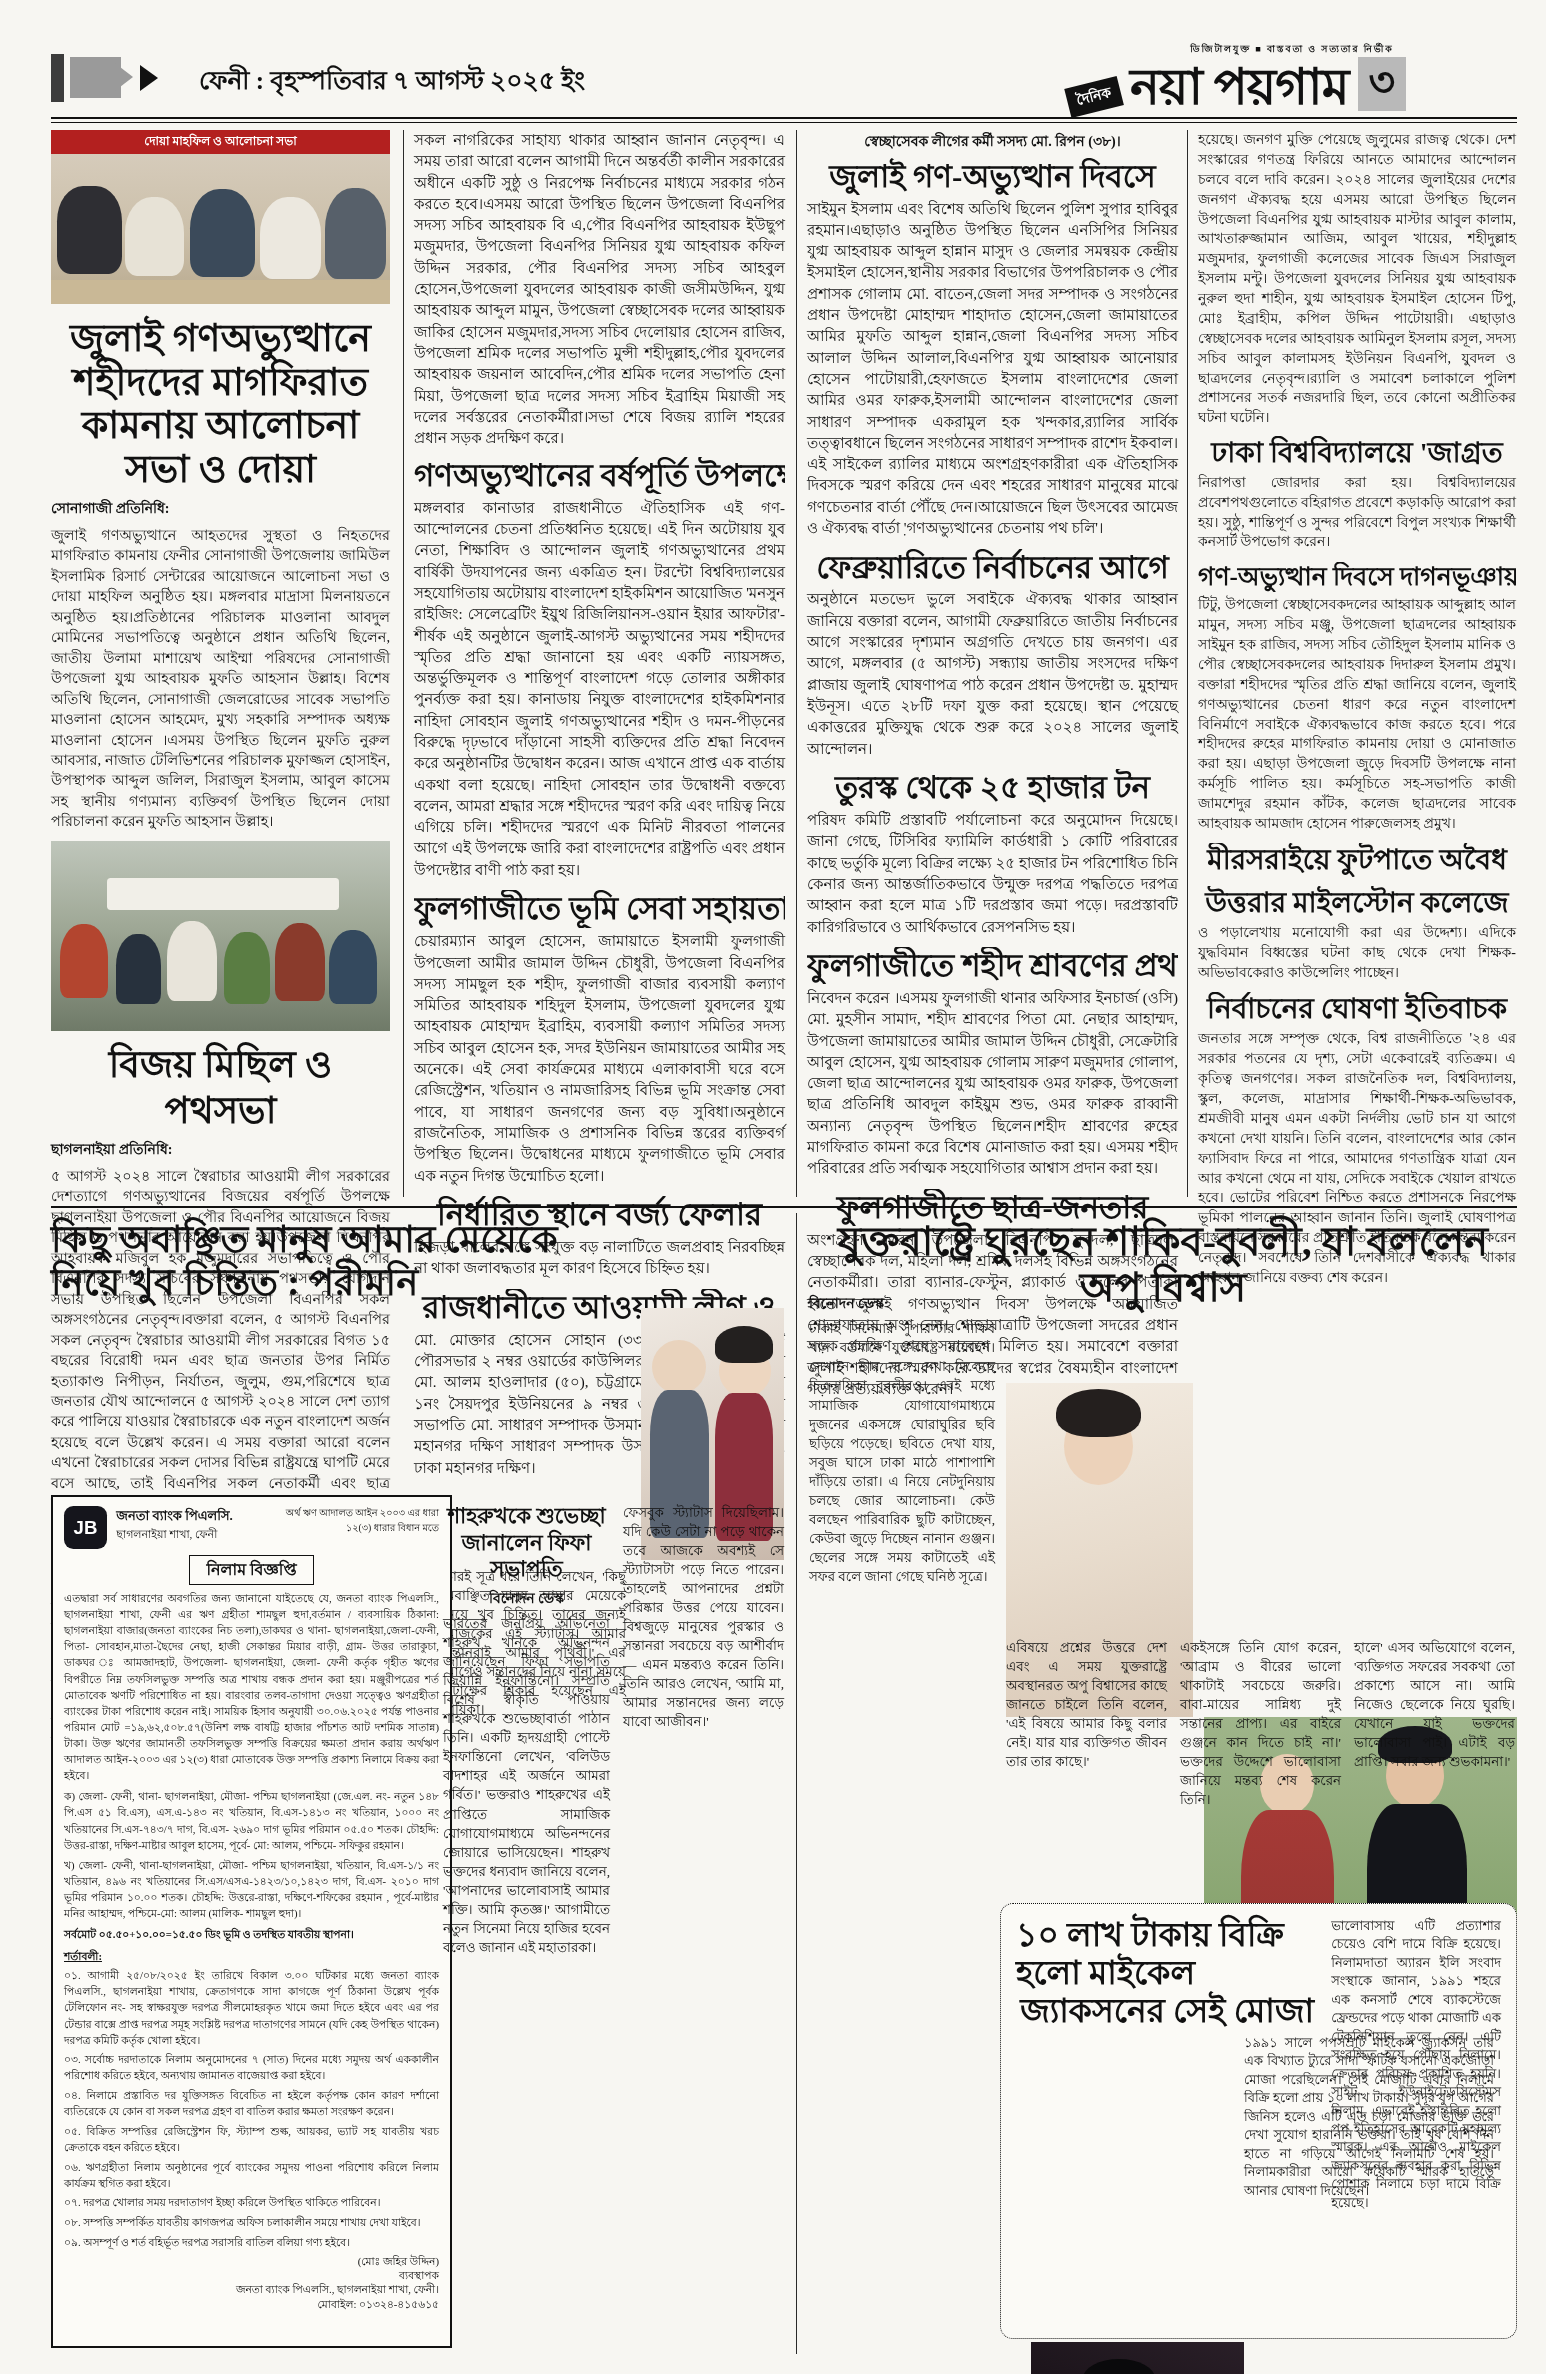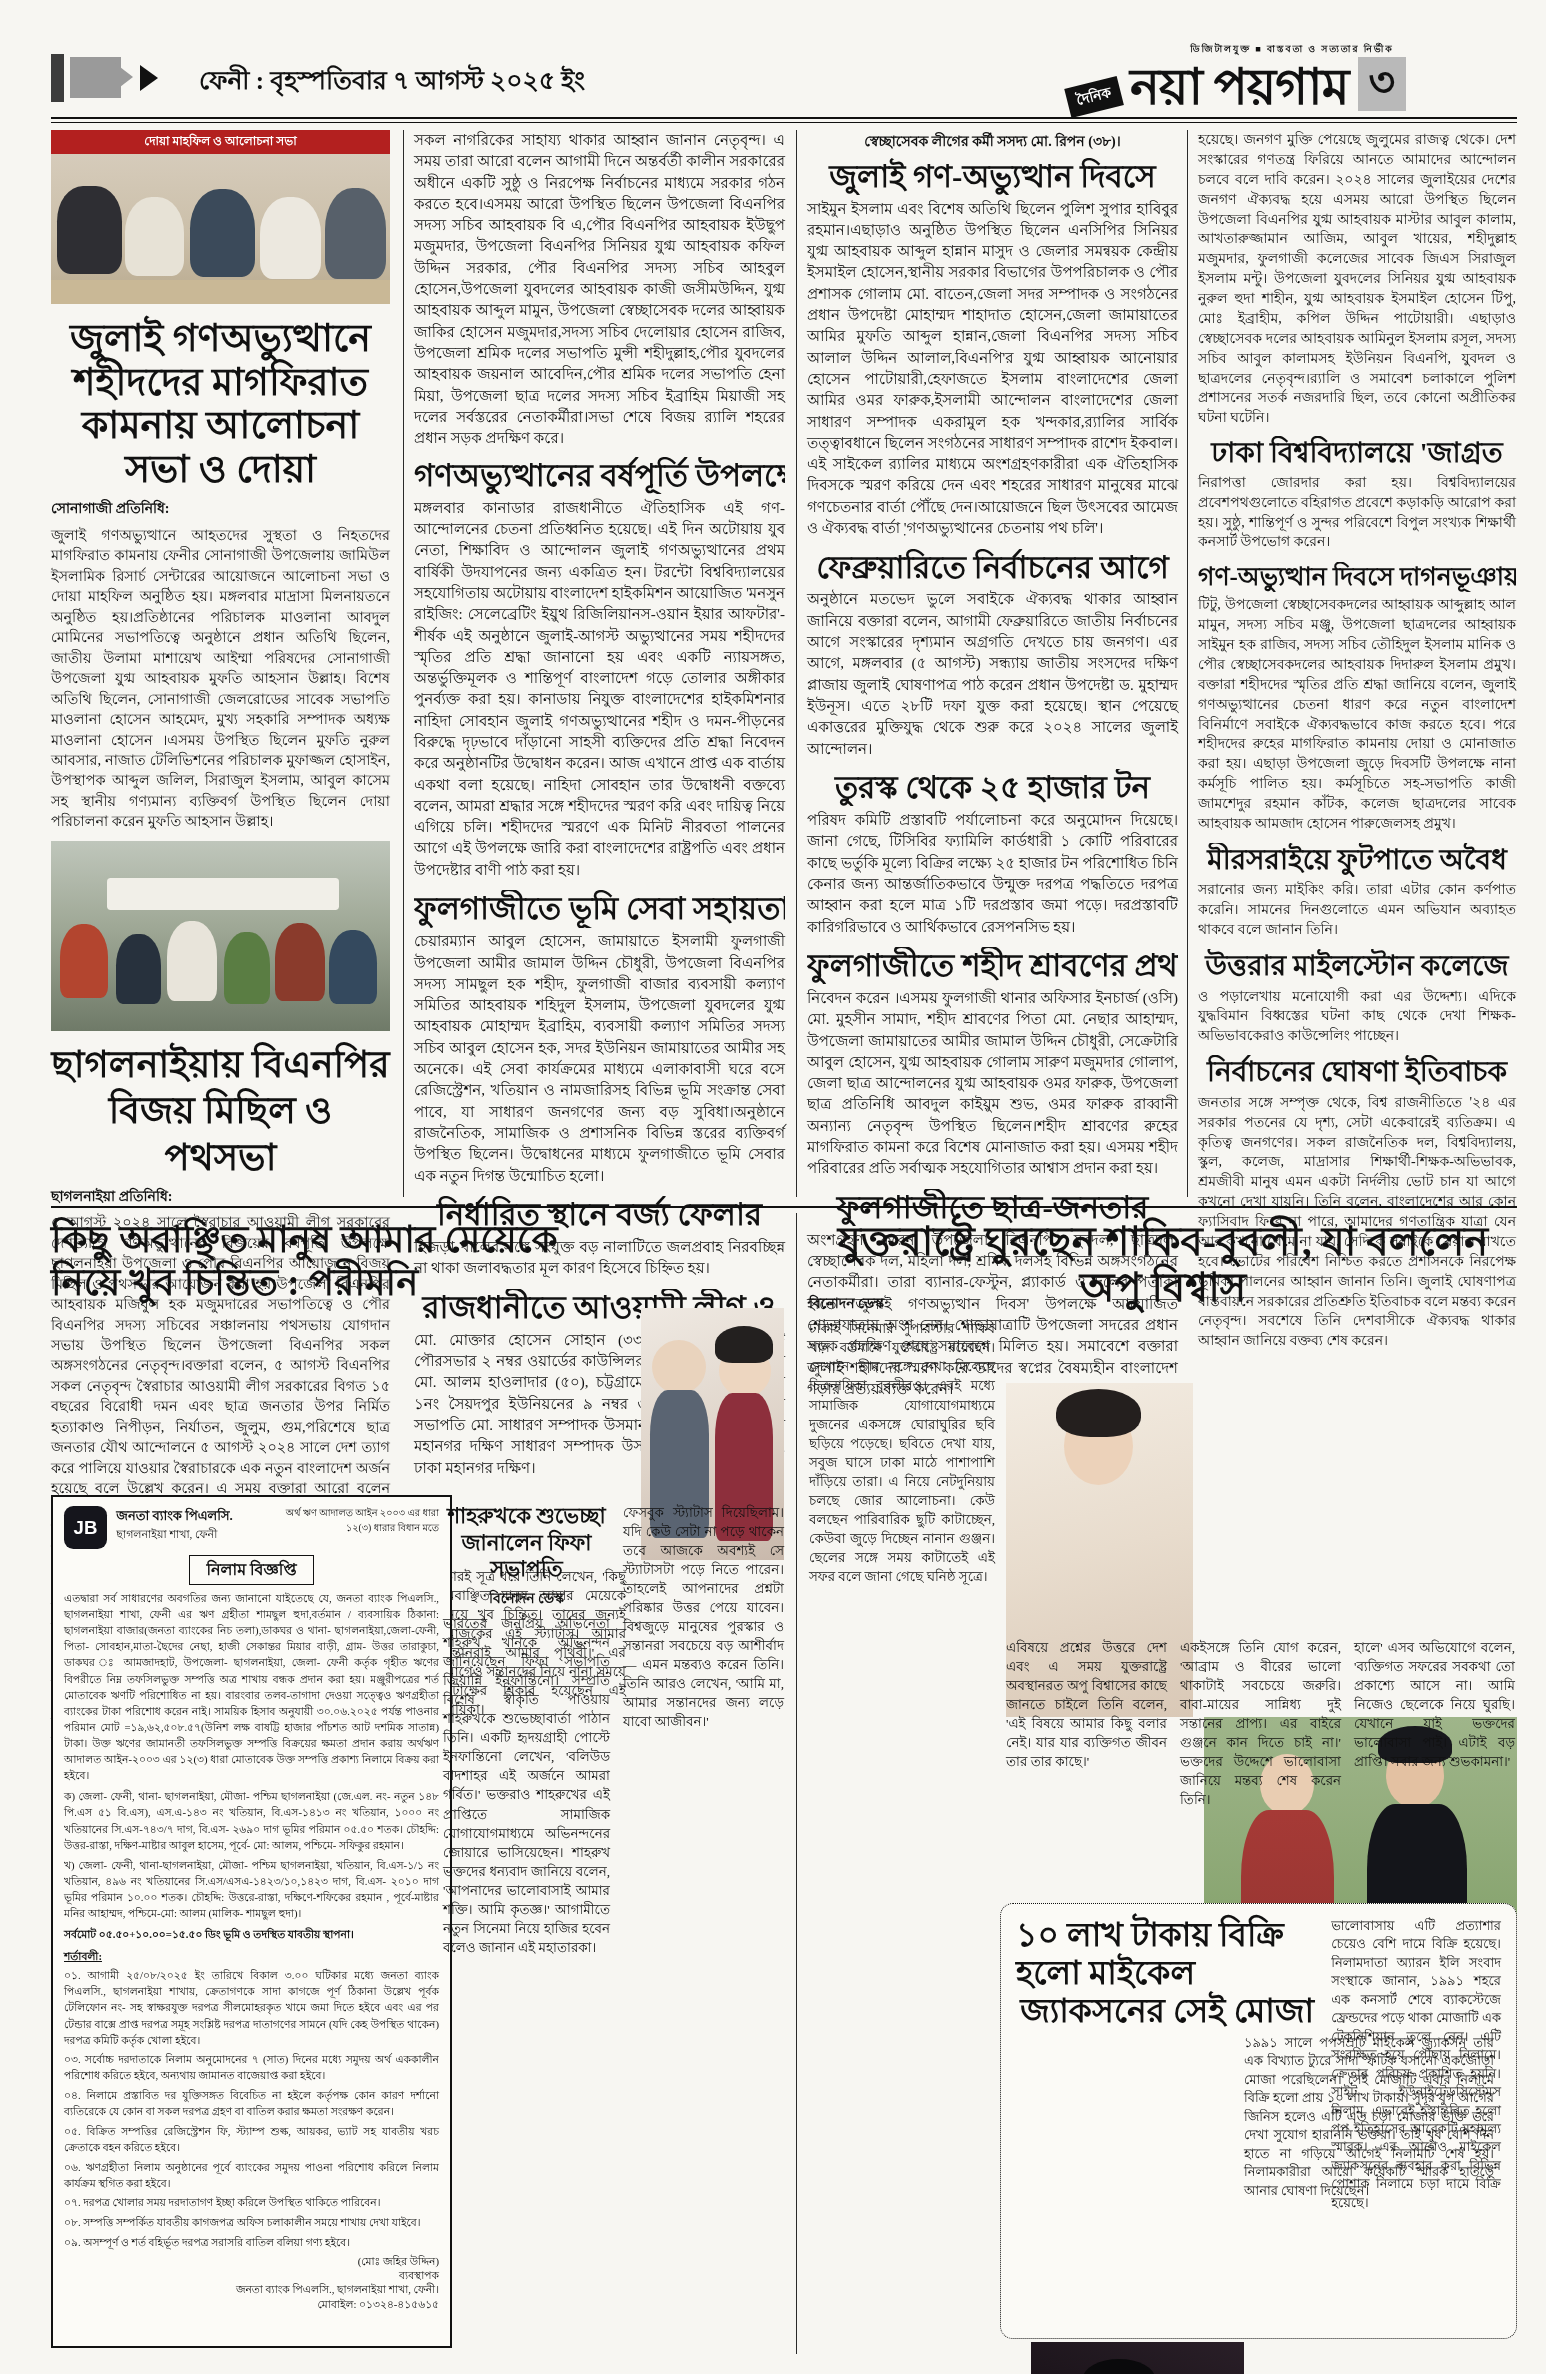--- a/index.html
+++ b/index.html
@@ -91,21 +91,20 @@
   <div class="photo" style="width:339px;height:190px;margin-top:9.3px;background:linear-gradient(180deg,#bfc6bb 0%,#9fa896 45%,#6f7a68 100%);">
     <div class="blob" style="left:9.3px;top:83px;width:48px;height:74px;background:#b3452f;border-radius:45% 45% 15% 15%;"></div>
     <div class="blob" style="left:65px;top:93px;width:45px;height:70px;background:#27313d;border-radius:45% 45% 15% 15%;"></div>
     <div class="blob" style="left:116px;top:80px;width:50px;height:80px;background:#e8e4da;border-radius:45% 45% 15% 15%;"></div>
     <div class="blob" style="left:173px;top:91px;width:46px;height:72px;background:#5a7d43;border-radius:45% 45% 15% 15%;"></div>
     <div class="blob" style="left:224px;top:82px;width:50px;height:78px;background:#8a3b2c;border-radius:45% 45% 15% 15%;"></div>
     <div class="blob" style="left:278px;top:89px;width:48px;height:74px;background:#34495e;border-radius:45% 45% 15% 15%;"></div>
     <div class="blob" style="left:56px;top:37px;width:232px;height:32px;background:#f1efe8;border-radius:3.7px;"></div>
   </div>
   <div class="hl-xl" style="margin:11px 0 3.7px;">
-    <div>ছাগলনাইয়ায় বিএনপির</div>
     <div>বিজয় মিছিল ও পথসভা</div>
   </div>
   <div class="byline">ছাগলনাইয়া প্রতিনিধি:</div>
   <div class="body-text" style="font-size:14.4px;">৫ আগস্ট ২০২৪ সালে স্বৈরাচার আওয়ামী লীগ সরকারের দেশত্যাগে গণঅভ্যুত্থানের বিজয়ের বর্ষপূর্তি উপলক্ষে ছাগলনাইয়া উপজেলা ও পৌর বিএনপির আয়োজনে বিজয় মিছিল ও পথসভার আয়োজন করা হয়।উপজেলা বিএনপির আহবায়ক মজিবুল হক মজুমদারের সভাপতিত্বে ও পৌর বিএনপির সদস্য সচিবের সঞ্চালনায় পথসভায় যোগদান সভায় উপস্থিত ছিলেন উপজেলা বিএনপির সকল অঙ্গসংগঠনের নেতৃবৃন্দ।বক্তারা বলেন, ৫ আগস্ট বিএনপির সকল নেতৃবৃন্দ স্বৈরাচার আওয়ামী লীগ সরকারের বিগত ১৫ বছরের বিরোধী দমন এবং ছাত্র জনতার উপর নির্মিত হত্যাকাণ্ড নিপীড়ন, নির্যাতন, জুলুম, গুম,পরিশেষে ছাত্র জনতার যৌথ আন্দোলনে ৫ আগস্ট ২০২৪ সালে দেশ ত্যাগ করে পালিয়ে যাওয়ার স্বৈরাচারকে এক নতুন বাংলাদেশ অর্জন হয়েছে বলে উল্লেখ করেন। এ সময় বক্তারা আরো বলেন এখনো স্বৈরাচারের সকল দোসর বিভিন্ন রাষ্ট্রযন্ত্রে ঘাপটি মেরে বসে আছে, তাই বিএনপির সকল নেতাকর্মী এবং ছাত্র জনতাকে সজাগ থাকার আহ্বান জানান।</div>
 </div>
 
 <div class="abs" style="left:414px;top:130px;width:371px;">
   <div class="body-text">সকল নাগরিকের সাহায্য থাকার আহ্বান জানান নেতৃবৃন্দ। এ সময় তারা আরো বলেন আগামী দিনে অন্তর্বর্তী কালীন সরকারের অধীনে একটি সুষ্ঠু ও নিরপেক্ষ নির্বাচনের মাধ্যমে সরকার গঠন করতে হবে।এসময় আরো উপস্থিত ছিলেন উপজেলা বিএনপির সদস্য সচিব আহবায়ক বি এ,পৌর বিএনপির আহবায়ক ইউছুপ মজুমদার, উপজেলা বিএনপির সিনিয়র যুগ্ম আহবায়ক কফিল উদ্দিন সরকার, পৌর বিএনপির সদস্য সচিব আহবুল হোসেন,উপজেলা যুবদলের আহবায়ক কাজী জসীমউদ্দিন, যুগ্ম আহবায়ক আব্দুল মামুন, উপজেলা স্বেচ্ছাসেবক দলের আহ্বায়ক জাকির হোসেন মজুমদার,সদস্য সচিব দেলোয়ার হোসেন রাজিব, উপজেলা শ্রমিক দলের সভাপতি মুন্সী শহীদুল্লাহ,পৌর যুবদলের আহবায়ক জয়নাল আবেদিন,পৌর শ্রমিক দলের সভাপতি হেনা মিয়া, উপজেলা ছাত্র দলের সদস্য সচিব ইব্রাহিম মিয়াজী সহ দলের সর্বস্তরের নেতাকর্মীরা।সভা শেষে বিজয় র‍্যালি শহরের প্রধান সড়ক প্রদক্ষিণ করে।</div>
   <div class="hl-lg" style="margin:7.4px 0 3.7px;">গণঅভ্যুত্থানের বর্ষপূর্তি উপলক্ষে</div>
   <div class="body-text">মঙ্গলবার কানাডার রাজধানীতে ঐতিহাসিক এই গণ-আন্দোলনের চেতনা প্রতিধ্বনিত হয়েছে। এই দিন অটোয়ায় যুব নেতা, শিক্ষাবিদ ও আন্দোলন জুলাই গণঅভ্যুত্থানের প্রথম বার্ষিকী উদযাপনের জন্য একত্রিত হন। টরন্টো বিশ্ববিদ্যালয়ের সহযোগিতায় অটোয়ায় বাংলাদেশ হাইকমিশন আয়োজিত 'মনসুন রাইজিং: সেলেব্রেটিং ইয়ুথ রিজিলিয়ানস-ওয়ান ইয়ার আফটার'-শীর্ষক এই অনুষ্ঠানে জুলাই-আগস্ট অভ্যুত্থানের সময় শহীদদের স্মৃতির প্রতি শ্রদ্ধা জানানো হয় এবং একটি ন্যায়সঙ্গত, অন্তর্ভুক্তিমূলক ও শান্তিপূর্ণ বাংলাদেশ গড়ে তোলার অঙ্গীকার পুনর্ব্যক্ত করা হয়। কানাডায় নিযুক্ত বাংলাদেশের হাইকমিশনার নাহিদা সোবহান জুলাই গণঅভ্যুত্থানের শহীদ ও দমন-পীড়নের বিরুদ্ধে দৃঢ়ভাবে দাঁড়ানো সাহসী ব্যক্তিদের প্রতি শ্রদ্ধা নিবেদন করে অনুষ্ঠানটির উদ্বোধন করেন। আজ এখানে প্রাপ্ত এক বার্তায় একথা বলা হয়েছে। নাহিদা সোবহান তার উদ্বোধনী বক্তব্যে বলেন, আমরা শ্রদ্ধার সঙ্গে শহীদদের স্মরণ করি এবং দায়িত্ব নিয়ে এগিয়ে চলি। শহীদদের স্মরণে এক মিনিট নীরবতা পালনের আগে এই উপলক্ষে জারি করা বাংলাদেশের রাষ্ট্রপতি এবং প্রধান উপদেষ্টার বাণী পাঠ করা হয়।</div>
@@ -131,21 +130,20 @@
   <div class="body-text">অংশগ্রহণ করেন উপজেলা বিএনপি, যুবদল, ছাত্রদল, স্বেচ্ছাসেবক দল, মহিলা দল, শ্রমিক দলসহ বিভিন্ন অঙ্গসংগঠনের নেতাকর্মীরা। তারা ব্যানার-ফেস্টুন, প্ল্যাকার্ড ও দলের পতাকা হাতে 'জুলাই গণঅভ্যুত্থান দিবস' উপলক্ষে আয়োজিত শোভাযাত্রায় অংশ নেন। শোভাযাত্রাটি উপজেলা সদরের প্রধান সড়ক প্রদক্ষিণ শেষে সমাবেশে মিলিত হয়। সমাবেশে বক্তারা জুলাই শহীদদের স্মরণ করে তাদের স্বপ্নের বৈষম্যহীন বাংলাদেশ গড়ার প্রত্যয় ব্যক্ত করেন।</div>
 </div>
 
 <div class="abs" style="left:1198px;top:130px;width:318px;">
   <div class="body-text" style="font-size:14px;">হয়েছে। জনগণ মুক্তি পেয়েছে জুলুমের রাজত্ব থেকে। দেশ সংস্কারের গণতন্ত্র ফিরিয়ে আনতে আমাদের আন্দোলন চলবে বলে দাবি করেন। ২০২৪ সালের জুলাইয়ের দেশের জনগণ ঐক্যবদ্ধ হয়ে এসময় আরো উপস্থিত ছিলেন উপজেলা বিএনপির যুগ্ম আহবায়ক মাস্টার আবুল কালাম, আখতারুজ্জামান আজিম, আবুল খায়ের, শহীদুল্লাহ মজুমদার, ফুলগাজী কলেজের সাবেক জিএস সিরাজুল ইসলাম মন্টু। উপজেলা যুবদলের সিনিয়র যুগ্ম আহবায়ক নুরুল হুদা শাহীন, যুগ্ম আহবায়ক ইসমাইল হোসেন টিপু, মোঃ ইব্রাহীম, কপিল উদ্দিন পাটোয়ারী। এছাড়াও স্বেচ্ছাসেবক দলের আহবায়ক আমিনুল ইসলাম রসূল, সদস্য সচিব আবুল কালামসহ ইউনিয়ন বিএনপি, যুবদল ও ছাত্রদলের নেতৃবৃন্দ।র‍্যালি ও সমাবেশ চলাকালে পুলিশ প্রশাসনের সতর্ক নজরদারি ছিল, তবে কোনো অপ্রীতিকর ঘটনা ঘটেনি।</div>
   <div class="hl-lg" style="font-size:28px;margin:7.4px 0 3.7px;">ঢাকা বিশ্ববিদ্যালয়ে 'জাগ্রত</div>
   <div class="body-text" style="font-size:14px;">নিরাপত্তা জোরদার করা হয়। বিশ্ববিদ্যালয়ের প্রবেশপথগুলোতে বহিরাগত প্রবেশে কড়াকড়ি আরোপ করা হয়। সুষ্ঠু, শান্তিপূর্ণ ও সুন্দর পরিবেশে বিপুল সংখ্যক শিক্ষার্থী কনসার্ট উপভোগ করেন।</div>
   <div class="hl-lg" style="font-size:25px;margin:9.3px 0 3.7px;">গণ-অভ্যুত্থান দিবসে দাগনভূঞায়</div>
   <div class="body-text" style="font-size:14px;">টিটু, উপজেলা স্বেচ্ছাসেবকদলের আহ্বায়ক আব্দুল্লাহ আল মামুন, সদস্য সচিব মঞ্জু, উপজেলা ছাত্রদলের আহ্বায়ক সাইমুন হক রাজিব, সদস্য সচিব তৌহিদুল ইসলাম মানিক ও পৌর স্বেচ্ছাসেবকদলের আহবায়ক দিদারুল ইসলাম প্রমুখ। বক্তারা শহীদদের স্মৃতির প্রতি শ্রদ্ধা জানিয়ে বলেন, জুলাই গণঅভ্যুত্থানের চেতনা ধারণ করে নতুন বাংলাদেশ বিনির্মাণে সবাইকে ঐক্যবদ্ধভাবে কাজ করতে হবে। পরে শহীদদের রুহের মাগফিরাত কামনায় দোয়া ও মোনাজাত করা হয়। এছাড়া উপজেলা জুড়ে দিবসটি উপলক্ষে নানা কর্মসূচি পালিত হয়। কর্মসূচিতে সহ-সভাপতি কাজী জামশেদুর রহমান কাঁটক, কলেজ ছাত্রদলের সাবেক আহবায়ক আমজাদ হোসেন পারুজেলসহ প্রমুখ।</div>
   <div class="hl-lg" style="font-size:28px;margin:9.3px 0 3.7px;">মীরসরাইয়ে ফুটপাতে অবৈধ</div>
-  <div class="body-text" style="font-size:14px;">সরানোর জন্য মাইকিং করি। তারা এটার কোন কর্ণপাত করেনি। সামনের দিনগুলোতে এমন অভিযান অব্যাহত থাকবে বলে জানান তিনি।</div>
   <div class="hl-lg" style="font-size:28px;margin:9.3px 0 3.7px;">উত্তরার মাইলস্টোন কলেজে</div>
   <div class="body-text" style="font-size:14px;">ও পড়ালেখায় মনোযোগী করা এর উদ্দেশ্য। এদিকে যুদ্ধবিমান বিধ্বস্তের ঘটনা কাছ থেকে দেখা শিক্ষক-অভিভাবকেরাও কাউন্সেলিং পাচ্ছেন।</div>
   <div class="hl-lg" style="font-size:28px;margin:9.3px 0 3.7px;">নির্বাচনের ঘোষণা ইতিবাচক</div>
   <div class="body-text" style="font-size:14px;">জনতার সঙ্গে সম্পৃক্ত থেকে, বিশ্ব রাজনীতিতে '২৪ এর সরকার পতনের যে দৃশ্য, সেটা একেবারেই ব্যতিক্রম। এ কৃতিত্ব জনগণের। সকল রাজনৈতিক দল, বিশ্ববিদ্যালয়, স্কুল, কলেজ, মাদ্রাসার শিক্ষার্থী-শিক্ষক-অভিভাবক, শ্রমজীবী মানুষ এমন একটা নির্দলীয় ভোট চান যা আগে কখনো দেখা যায়নি। তিনি বলেন, বাংলাদেশের আর কোন ফ্যাসিবাদ ফিরে না পারে, আমাদের গণতান্ত্রিক যাত্রা যেন আর কখনো থেমে না যায়, সেদিকে সবাইকে খেয়াল রাখতে হবে। ভোটের পরিবেশ নিশ্চিত করতে প্রশাসনকে নিরপেক্ষ ভূমিকা পালনের আহ্বান জানান তিনি। জুলাই ঘোষণাপত্র বাস্তবায়নে সরকারের প্রতিশ্রুতি ইতিবাচক বলে মন্তব্য করেন নেতৃবৃন্দ। সবশেষে তিনি দেশবাসীকে ঐক্যবদ্ধ থাকার আহ্বান জানিয়ে বক্তব্য শেষ করেন।</div>
 </div>
 
 <div class="hrule" style="left:51px;top:1206px;width:1466px;border-top-width:2.8px;"></div>
 <div class="vrule" style="left:796px;top:1213px;height:1141px;"></div>
 
 <div class="abs" style="left:51px;top:1219px;width:733px;">

